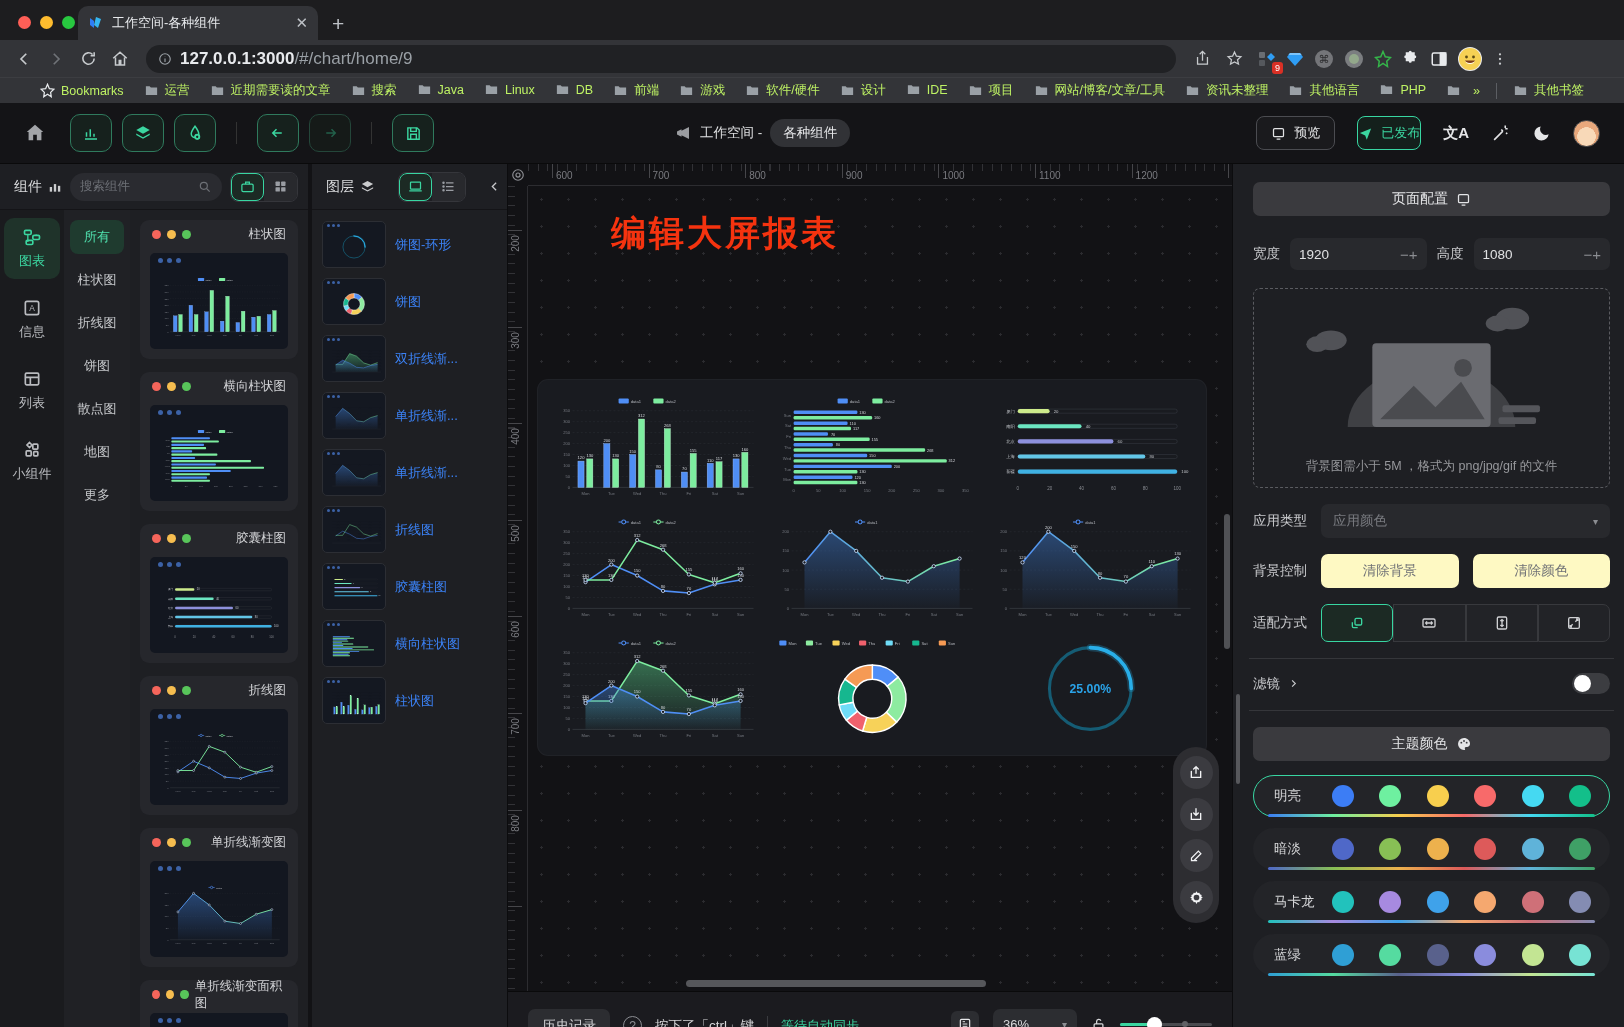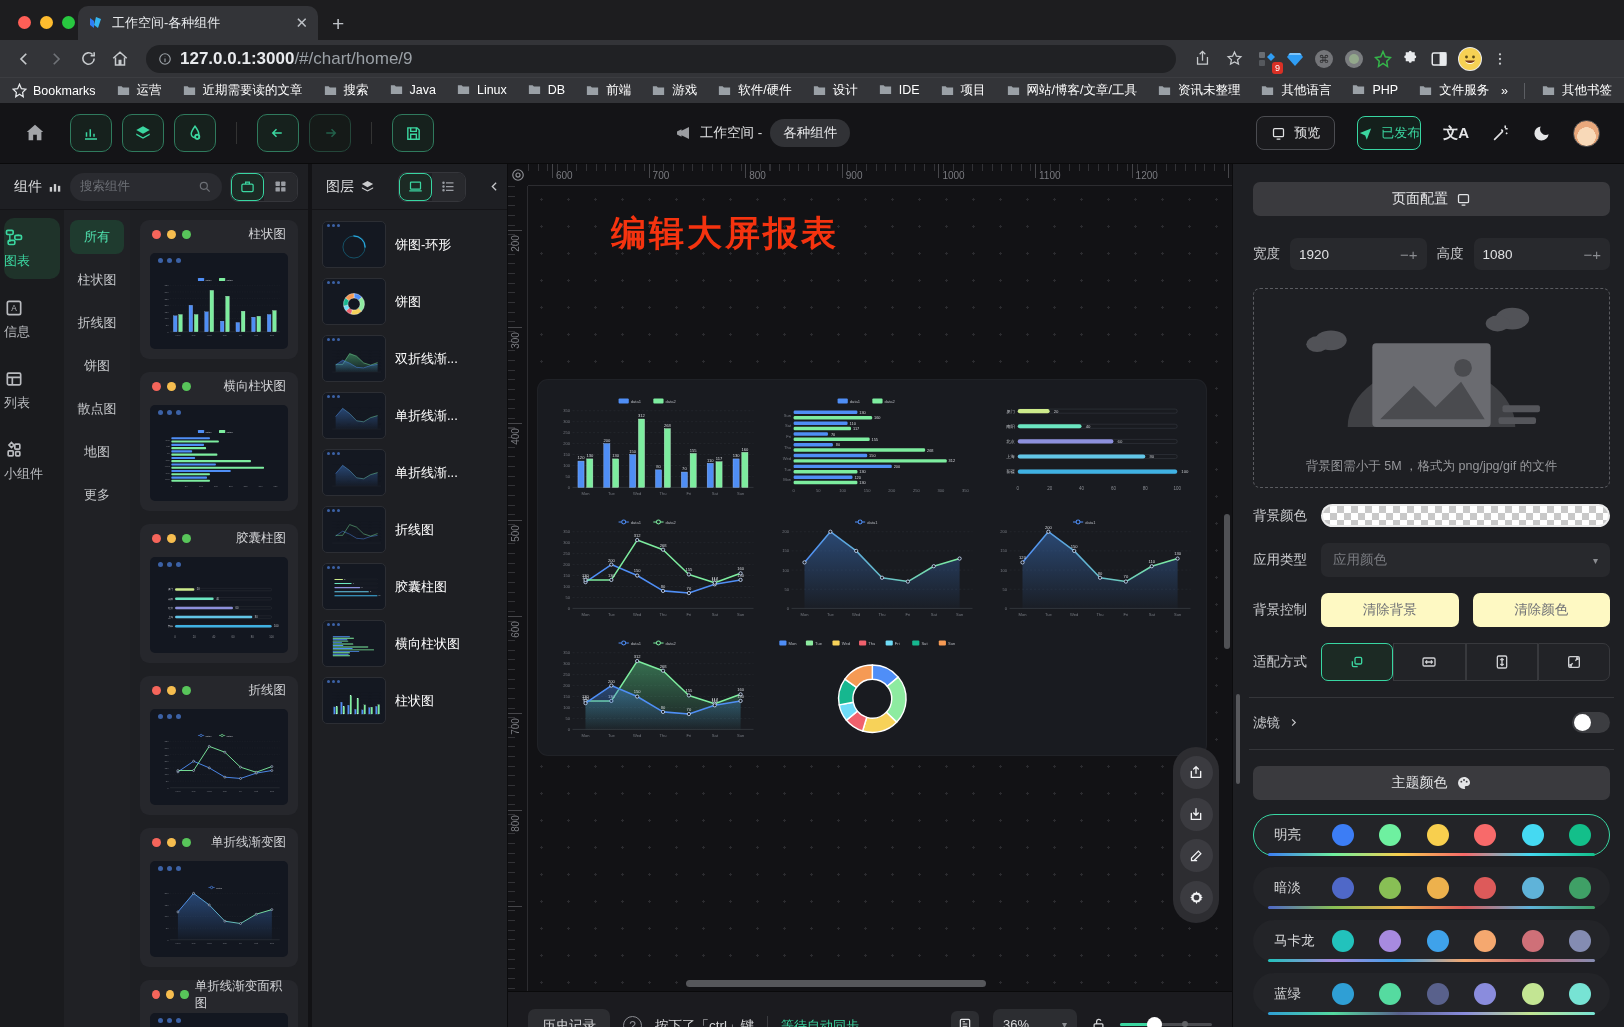--- a/index.html
+++ b/index.html
@@ -17,21 +17,21 @@
 .newtab{color:#bdc1c6;font-size:21px;margin:0 0 4px 14px}
 .toolbar{height:37px;background:#333438;display:flex;align-items:center;padding:0 10px;gap:4px}
 .tbtn{width:28px;height:28px;border-radius:50%;display:flex;align-items:center;justify-content:center;color:#c7cacd}
 .tbtn.dim{color:#707378}
 .urlbar{flex:1;max-width:1030px;height:28px;background:#202124;border-radius:14px;display:flex;align-items:center;padding:0 12px;gap:8px;margin:0 8px;color:#9aa0a6}
 .urlbar .host{color:#e8eaed;font-size:17px}
 .urlbar .path{color:#9aa0a6;font-size:17px}
 .extcluster{display:flex;align-items:center;gap:10px;margin-left:6px}
 .badge{position:absolute;right:-7px;bottom:-6px;background:#d93025;color:#fff;font-size:9px;padding:0 3px;border-radius:3px;line-height:12px}
 .avatar-sm{width:24px;height:24px;border-radius:50%;background:#e9e9e9;display:flex;align-items:center;justify-content:center;overflow:hidden}
-.bookmarks{height:26px;background:#333438;border-top:1px solid #3c3d41;display:flex;align-items:center;padding:0 4px;gap:4px;font-size:12.5px;color:#ffffff}
+.bookmarks{height:26px;background:#333438;border-top:1px solid #3c3d41;display:flex;align-items:center;padding:0 32px;gap:4px;font-size:12.5px;color:#bef264}
 .bm{display:flex;align-items:center;gap:6px;padding:0 8px;white-space:nowrap}
 .bm svg{color:#9aa0a6}
 .bm-sep{width:1px;height:16px;background:#5c5e63;margin:0 4px}
 
 .appbar{height:61px;background:#141417;display:flex;align-items:center;padding:0 24px;gap:10px;border-bottom:1px solid #0a0a0b}
 .gbtn{width:42px;height:38px;border:1px solid #2f7a5d;border-radius:10px;display:flex;align-items:center;justify-content:center;color:#3bd6a0;background:#16211d}
 .gbtn.dim{border-color:#24463a;color:#22604a;background:#151a18}
 .vsep{width:1px;height:22px;background:#333;margin:0 10px}
 .crumb{display:flex;align-items:center;gap:8px;margin-left:230px;color:#dfe0e2;font-size:13.5px}
 .pill{background:#313236;border-radius:14px;padding:5px 13px;color:#e6e7e9}
@@ -45,21 +45,21 @@
 .comp-panel{width:312px;background:#1e1f23;display:flex;flex-direction:column;border-right:4px solid #121215}
 .panel-head{height:46px;display:flex;align-items:center;padding:0 10px 0 14px;gap:8px;border-bottom:1px solid #141417}
 .panel-title{font-size:14px;color:#dadbdd;display:flex;gap:6px;align-items:center;white-space:nowrap}
 .search{flex:1;height:28px;background:#2a2b30;border-radius:14px;display:flex;align-items:center;padding:0 10px;color:#6d7076;gap:6px;font-size:12.5px;min-width:0}
 .search span{flex:1;overflow:hidden;white-space:nowrap}
 .toggle-group{display:flex;border-radius:8px;overflow:hidden;border:1px solid #35363b}
 .tg{width:33px;height:28px;display:flex;align-items:center;justify-content:center;background:#28292d;color:#9a9da3}
 .tg.on{border:1px solid #38d6a2;border-radius:8px;color:#3bd6a0;background:#1c2a24}
 .comp-body{flex:1;display:flex;min-height:0}
 .nav-col{width:64px;padding:8px 4px;display:flex;flex-direction:column;gap:10px;background:#1a1b1e}
-.nav-item{border-radius:10px;padding:9px 0;display:flex;flex-direction:column;align-items:flex-start;gap:5px;color:#b9bbbf;font-size:13px}
+.nav-item{border-radius:10px;padding:9px 0;display:flex;flex-direction:column;align-items:center;gap:5px;color:#b9bbbf;font-size:13px}
 .nav-item.on{background:#1f332a;color:#3bd6a0}
 .cat-col{width:66px;padding:10px 6px;display:flex;flex-direction:column;gap:9px;background:#202125}
 .cat{padding:8px 2px;text-align:center;border-radius:8px;color:#c6c8cb;font-size:13px;white-space:nowrap}
 .cat.on{background:#1f3b2f;color:#4fe0ae}
 .cards-col{flex:1;padding:10px 10px 0;overflow:hidden;display:flex;flex-direction:column;gap:13px}
 .card{background:#26272c;border-radius:9px;flex:none}
 .card-head{height:29px;display:flex;align-items:center;padding:0 12px;gap:6px}
 .dot{width:9px;height:9px;border-radius:50%}
 .card-head .name{margin-left:auto;color:#d2d3d6;font-size:12.5px}
 .card-body{padding:4px 10px 10px}
@@ -68,21 +68,21 @@
 .bdots i{width:5px;height:5px;border-radius:50%;background:#3c62a6}
 .chart-panel svg{width:100%;height:100%}
 
 .layers-panel{width:196px;background:#1e1f23;display:flex;flex-direction:column;border-right:1px solid #0c0c0e}
 .layers-list{flex:1;overflow:hidden;padding:6px 6px 0}
 .layer-item{display:flex;align-items:center;gap:9px;padding:5px 4px;border-radius:8px}
 .thumb{width:64px;height:47px;background:#141821;border:1px solid #2c2e34;border-radius:5px;position:relative;padding:6px 2px 1px;flex:none}
 .thumb .bdots i{width:3px;height:3px}
 .thumb .bdots{top:2px;left:4px;gap:2px}
 .thumb svg{width:100%;height:100%}
-.layer-label{color:#ffffff;font-size:13px;white-space:nowrap}
+.layer-label{color:#3b82f6;font-size:13px;white-space:nowrap}
 .collapse{margin-left:auto;color:#c8c9cc}
 
 .canvas{flex:1;position:relative;background:#121215;overflow:hidden}
 .gridbg{position:absolute;left:20px;top:22px;right:0;bottom:72px;background-image:radial-gradient(circle,#2b2b2f 1.2px,transparent 1.4px);background-size:27px 27px}
 .h-ruler{position:absolute;left:20px;top:0;right:0;height:22px;border-bottom:1px solid #2c2c30;background-image:repeating-linear-gradient(90deg,#46464a 0 1px,transparent 1px 96.6px),repeating-linear-gradient(90deg,#323236 0 1px,transparent 1px 9.66px);background-size:100% 14px,100% 7px;background-repeat:no-repeat;background-position:24px 0,0 0}
 .h-ruler span{position:absolute;top:6px;font-size:10px;color:#7a7b80}
 .v-ruler{position:absolute;left:0;top:22px;width:20px;bottom:0;border-right:1px solid #2c2c30;background-image:repeating-linear-gradient(180deg,#46464a 0 1px,transparent 1px 96.6px),repeating-linear-gradient(180deg,#323236 0 1px,transparent 1px 9.66px);background-size:14px 100%,7px 100%;background-repeat:no-repeat;background-position:0 44px,0 0}
 .v-ruler span{position:absolute;left:-1px;font-size:10px;color:#7a7b80;transform:rotate(-90deg);transform-origin:center}
 .eyebox{position:absolute;left:0;top:0;width:20px;height:22px;display:flex;align-items:center;justify-content:center;color:#8d8e93;background:#121215;z-index:3}
 .big-title{position:absolute;left:103px;top:46px;font-size:35px;font-weight:bold;color:#f5330f;letter-spacing:3px;font-family:"DejaVu Sans",sans-serif}
@@ -1528,20 +1528,28 @@
             <text x="179" y="9.5" font-size="4" fill="#b5b8be" text-anchor="start">Sun</text>
             <path d="M105,29 A33 33 0 0 1 130.36535561269156,40.89079028855659 L119.60429565579211,49.846212590381064 A19 19 0 0 0 105,43 Z" fill="#4f8ef7" stroke="#fff" stroke-width="1.4" stroke-linejoin="round"></path>
             <path d="M130.36535561269156,40.89079028855659 A33 33 0 0 1 128.75681463401386,84.90444844228091 L118.67816600140192,75.18740970919204 A19 19 0 0 0 119.60429565579211,49.846212590381064 Z" fill="#8deba0" stroke="#fff" stroke-width="1.4" stroke-linejoin="round"></path>
             <path d="M128.75681463401386,84.90444844228091 A33 33 0 0 1 95.49272972094717,93.6008197969774 L99.52611711206049,80.19441139825972 A19 19 0 0 0 118.67816600140192,75.18740970919204 Z" fill="#f7d259" stroke="#fff" stroke-width="1.4" stroke-linejoin="round"></path>
             <path d="M95.49272972094717,93.6008197969774 A33 33 0 0 1 79.63464438730844,83.10920971144341 L90.3957043442079,74.15378740961894 A19 19 0 0 0 99.52611711206049,80.19441139825972 Z" fill="#f0616d" stroke="#fff" stroke-width="1.4" stroke-linejoin="round"></path>
             <path d="M79.63464438730844,83.10920971144341 A33 33 0 0 1 72.54893266462761,67.99401608232142 L86.31605214024015,65.4511001686093 A19 19 0 0 0 90.3957043442079,74.15378740961894 Z" fill="#6fdcf7" stroke="#fff" stroke-width="1.4" stroke-linejoin="round"></path>
             <path d="M72.54893266462761,67.99401608232142 A33 33 0 0 1 78.16143855572633,42.79865578658756 L89.54749492602426,50.9446806043989 A19 19 0 0 0 86.31605214024015,65.4511001686093 Z" fill="#16b78f" stroke="#fff" stroke-width="1.4" stroke-linejoin="round"></path>
             <path d="M78.16143855572633,42.79865578658756 A33 33 0 0 1 105,29 L105,43 A19 19 0 0 0 89.54749492602426,50.9446806043989 Z" fill="#f59a54" stroke="#fff" stroke-width="1.4" stroke-linejoin="round"></path>
           </svg>
         </div>
+      <div class="cell">
+          <svg viewBox="0 0 210 104">
+            <circle cx="105" cy="52" r="40" fill="none" stroke="#155c74" stroke-width="3"></circle>
+            <circle cx="105" cy="52" r="40" fill="none" stroke="#29aee8" stroke-width="7" opacity="0.25" stroke-dasharray="25 75" pathLength="100" transform="rotate(-90 105 52)" stroke-linecap="round"></circle>
+            <circle cx="105" cy="52" r="40" fill="none" stroke="#29aee8" stroke-width="3.5" stroke-dasharray="25 75" pathLength="100" transform="rotate(-90 105 52)" stroke-linecap="round"></circle>
+            <text x="105" y="56.5" font-size="12" fill="#2aa3e8" text-anchor="middle" font-weight="bold">25.00%</text>
+          </svg>
+        </div>
     </div>
 
     <div class="floatpill">
       <span class="fab">
           <svg width="16" height="16" viewBox="0 0 24 24" fill="none" stroke="currentColor" stroke-width="2">
             <path d="M12 14V4M8.5 7.5L12 4l3.5 3.5M5 11v9h14v-9" stroke-linecap="round"></path>
           </svg>
         </span>
       <span class="fab">
           <svg width="16" height="16" viewBox="0 0 24 24" fill="none" stroke="currentColor" stroke-width="2">
@@ -1630,24 +1638,20 @@
         <circle cx="212" cy="80" r="9" fill="#4a4b4f"></circle>
         <path d="M128 132l34-34 22 22 26-26 24 38z" fill="#4a4b4f"></path>
         <g fill="#55565b">
             <rect x="252" y="118" width="38" height="7" rx="2"></rect>
             <rect x="248" y="130" width="38" height="7" rx="2"></rect>
           </g>
       </svg>
       <span class="upload-hint">背景图需小于 5M ，格式为 png/jpg/gif 的文件</span>
     </div>
     <div class="prow">
-      <span class="rlabel">背景颜色</span>
-      <span class="swatch"></span>
-    </div>
-    <div class="prow">
       <span class="rlabel">应用类型</span>
       <span class="select">
         <span>应用颜色</span>
         <span style="color:#8b8d92;font-size:10px">▾</span>
       </span>
     </div>
     <div class="prow">
       <span class="rlabel">背景控制</span>
       <span class="gbtn2">清除背景</span>
       <span class="gbtn2">清除颜色</span>

